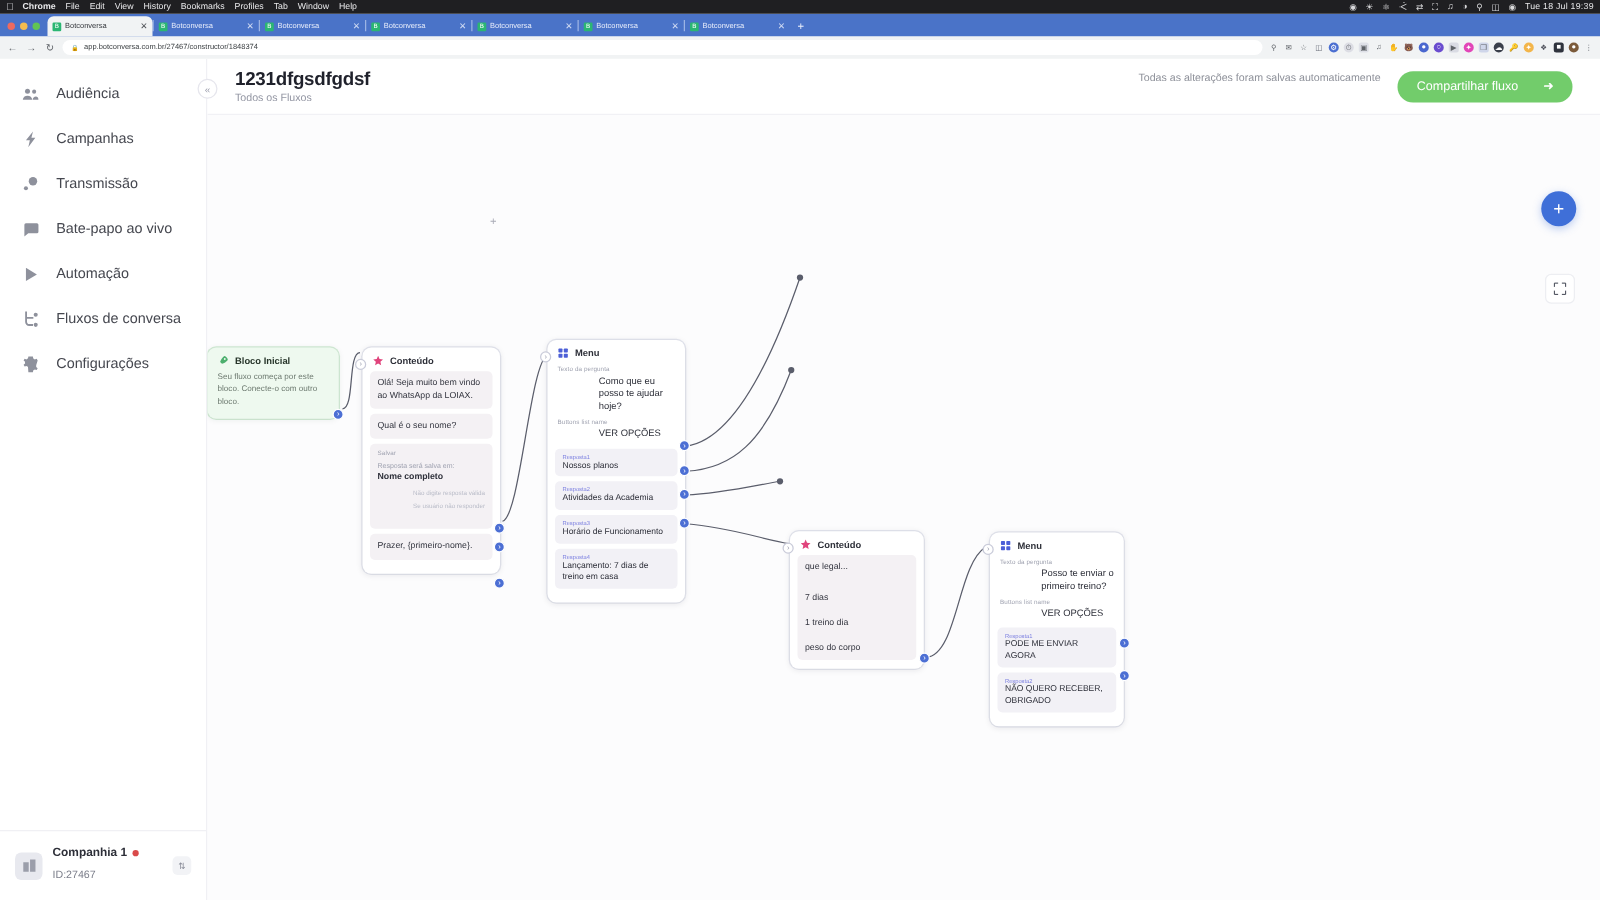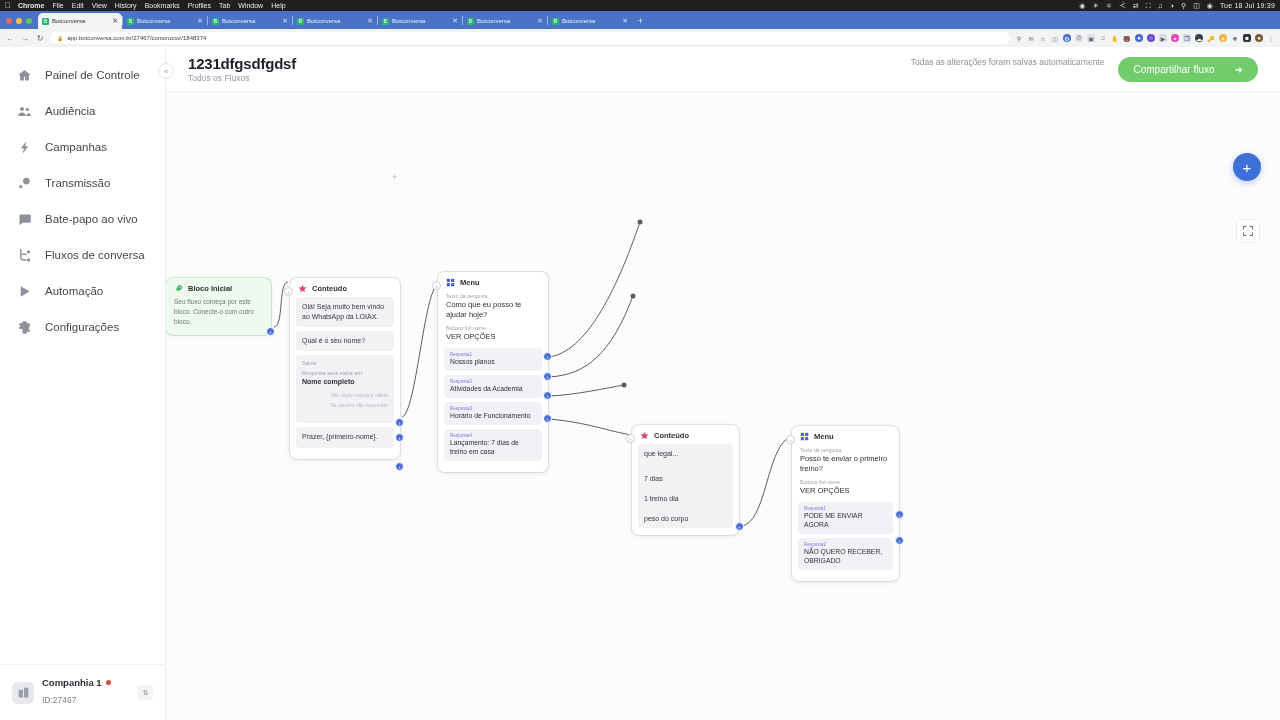--- a/index.html
+++ b/index.html
@@ -203,21 +203,21 @@
   .node-head .hicon { width: 9px; height: 9px; display: flex; align-items: center; justify-content: center; flex: none; }
   .node-head .hicon svg { width: 9px; height: 9px; }
   .node-body { padding: 0 6px 7px 6px; }
 
   .bubble {
     background: #f4f1f4; border-radius: 4px;
     padding: 5px 6px; margin-bottom: 4px;
     font-size: 7px; color: #33353f; line-height: 1.45;
   }
   .field-label { font-size: 5px; color: #9fa2b0; margin-bottom: 1px; letter-spacing: .1px; }
-  .field-val { font-size: 7.5px; color: #2d2f39; line-height: 1.35; }
+  .field-val { font-size: 7.5px; color: #2d2f39; line-height: 1.35; margin-left: 33px; }
 
   .ansrow {
     background: #f2f1f6; border-radius: 4px;
     padding: 4px 6px; margin-bottom: 4px;
     position: relative;
   }
   .ans-label { font-size: 4.6px; color: #7b7fe0; margin-bottom: 1px; }
   .ans-text { font-size: 6.8px; color: #2c2e38; line-height: 1.3; }
 
   
@@ -360,28 +360,20 @@
     <span class="ext c" style="background:#7b5a3a;color:#fff">●</span>
     <span class="ext">⋮</span>
   </span>
 </div>
 
 <div id="app">
 
   <div id="sidebar">
     <div id="nav">
 
-      <div class="nav-item">
-        <span class="nicon">
-          <svg viewBox="0 0 24 24">
-              <path d="M12 3 2 11h3v9h6v-6h2v6h6v-9h3z"></path>
-            </svg>
-        </span>
-        <span>Painel de Controle</span>
-      </div>
 
       <div class="nav-item">
         <span class="nicon">
           <svg viewBox="0 0 24 24">
               <circle cx="8" cy="8" r="3.2"></circle>
               <circle cx="16.5" cy="8.5" r="2.6"></circle>
               <path d="M2 19c0-3.4 2.8-5.4 6-5.4s6 2 6 5.4z"></path>
               <path d="M14.6 19c0-2.6 1.9-4.4 4.2-4.4 1.6 0 3.2.8 3.2 4.4z"></path>
             </svg>
         </span>
@@ -412,36 +404,36 @@
           <svg viewBox="0 0 24 24">
               <path d="M4 4h16a2 2 0 0 1 2 2v9a2 2 0 0 1-2 2H9l-5 4V6a2 2 0 0 1 2-2z"></path>
             </svg>
         </span>
         <span>Bate-papo ao vivo</span>
       </div>
 
       <div class="nav-item">
         <span class="nicon">
           <svg viewBox="0 0 24 24">
+              <path d="M6 3.5 20 12 6 20.5z"></path>
+            </svg>
+        </span>
+        <span>Automação</span>
+      </div>
+
+      <div class="nav-item">
+        <span class="nicon">
+          <svg viewBox="0 0 24 24">
               <path d="M5 2h2.4v13.3c0 1.5 1.2 2.7 2.7 2.7H15v2.4h-4.9c-2.8 0-5.1-2.3-5.1-5.1z"></path>
               <circle cx="18.5" cy="6" r="2.6"></circle>
               <circle cx="18.5" cy="19" r="2.6"></circle>
               <path d="M7 9h8.5v2.2H7z"></path>
             </svg>
         </span>
         <span>Fluxos de conversa</span>
-      </div>
-
-      <div class="nav-item">
-        <span class="nicon">
-          <svg viewBox="0 0 24 24">
-              <path d="M6 3.5 20 12 6 20.5z"></path>
-            </svg>
-        </span>
-        <span>Automação</span>
       </div>
 
       <div class="nav-item">
         <span class="nicon">
           <svg viewBox="0 0 24 24">
               <path d="M12 8.2A3.8 3.8 0 1 0 12 15.8 3.8 3.8 0 0 0 12 8.2zm9-1.1-1.3-2.2-2.4.7a7.7 7.7 0 0 0-1.9-1.1L14.9 2H9.1l-.5 2.5c-.7.3-1.3.6-1.9 1.1l-2.4-.7L3 7.1l1.9 1.6a7.6 7.6 0 0 0 0 2.2L3 12.5l1.3 2.2 2.4-.7c.6.5 1.2.8 1.9 1.1L9.1 22h5.8l.5-2.5c.7-.3 1.3-.6 1.9-1.1l2.4.7 1.3-2.2-1.9-1.6a7.6 7.6 0 0 0 0-2.2z"></path>
             </svg>
         </span>
         <span>Configurações</span>
       </div>

